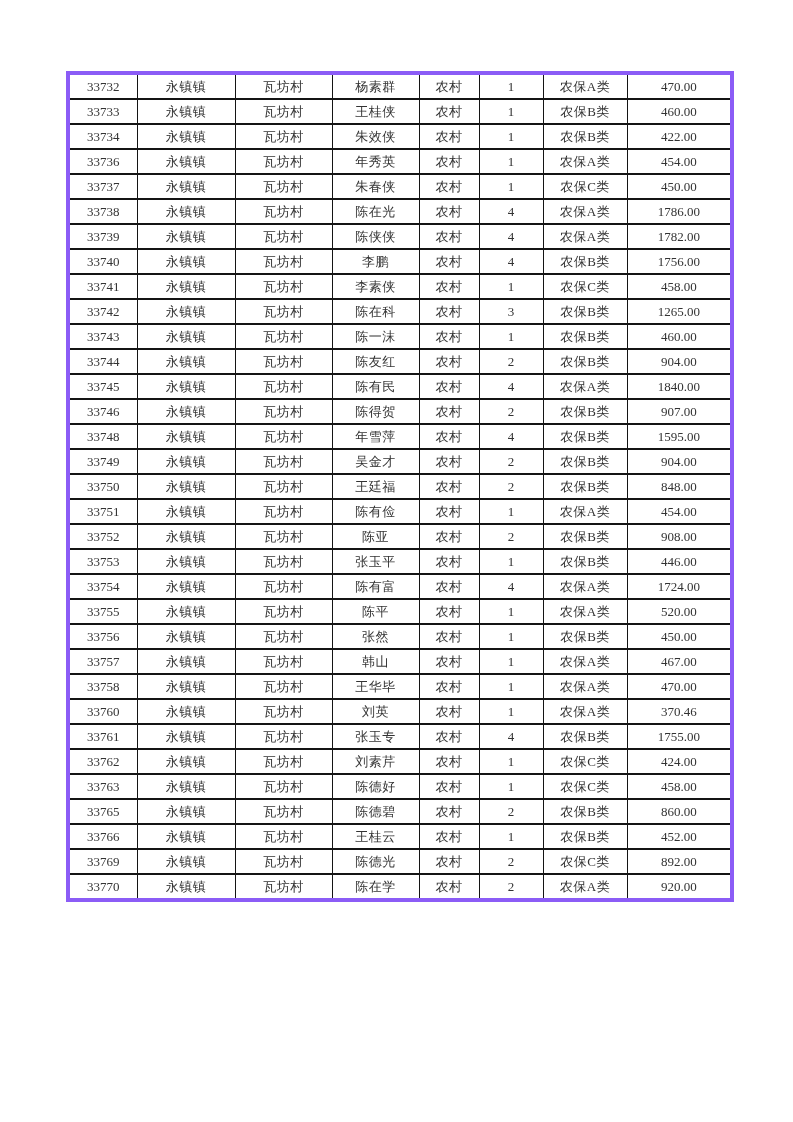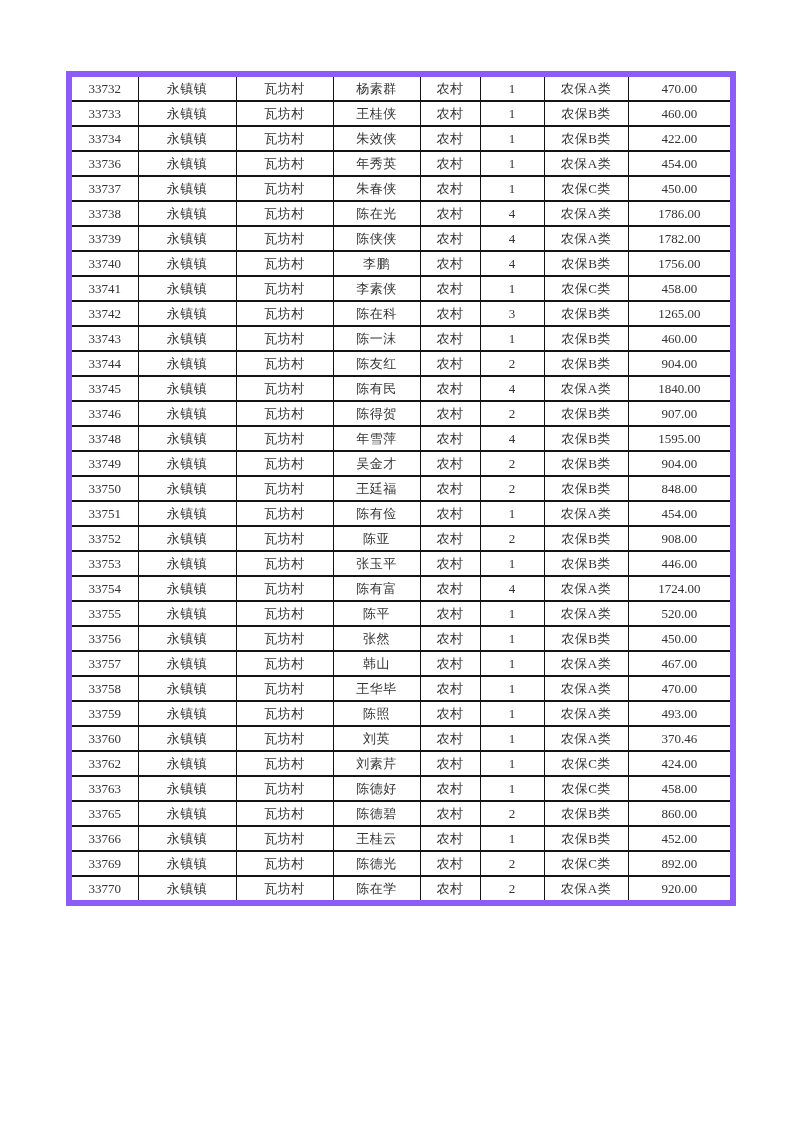--- a/index.html
+++ b/index.html
@@ -20,21 +20,21 @@
     inset: 0;
     background: #ffffff;
   }
   table.records {
     position: absolute;
     left: 66px;
     top: 71px;
     width: 664px;
     border-collapse: collapse;
     table-layout: fixed;
-    border: 6px solid #8b5cf6;
+    border: 4px solid #8b5cf6;
   }
   table.records td {
     border: 1px solid #141414;
     border-top-width: 2px;
     border-bottom-width: 2px;
     height: 23px;
     padding: 0 2px;
     text-align: center;
     vertical-align: middle;
     font-size: 13px;
@@ -315,38 +315,38 @@
     <td class="num">33758</td>
     <td>永镇镇</td>
     <td>瓦坊村</td>
     <td>王华毕</td>
     <td>农村</td>
     <td class="num">1</td>
     <td>农保A类</td>
     <td class="num">470.00</td>
   </tr>
         <tr>
-    <td class="num">33759</td>
-    <td>永镇镇</td>
-    <td>瓦坊村</td>
-    <td>陈照</td>
-    <td>农村</td>
-    <td class="num">1</td>
-    <td>农保A类</td>
-    <td class="num">493.00</td>
-  </tr>
-        <tr>
     <td class="num">33760</td>
     <td>永镇镇</td>
     <td>瓦坊村</td>
     <td>刘英</td>
     <td>农村</td>
     <td class="num">1</td>
     <td>农保A类</td>
     <td class="num">370.46</td>
+  </tr>
+        <tr>
+    <td class="num">33761</td>
+    <td>永镇镇</td>
+    <td>瓦坊村</td>
+    <td>张玉专</td>
+    <td>农村</td>
+    <td class="num">4</td>
+    <td>农保B类</td>
+    <td class="num">1755.00</td>
   </tr>
         <tr>
     <td class="num">33762</td>
     <td>永镇镇</td>
     <td>瓦坊村</td>
     <td>刘素芹</td>
     <td>农村</td>
     <td class="num">1</td>
     <td>农保C类</td>
     <td class="num">424.00</td>

